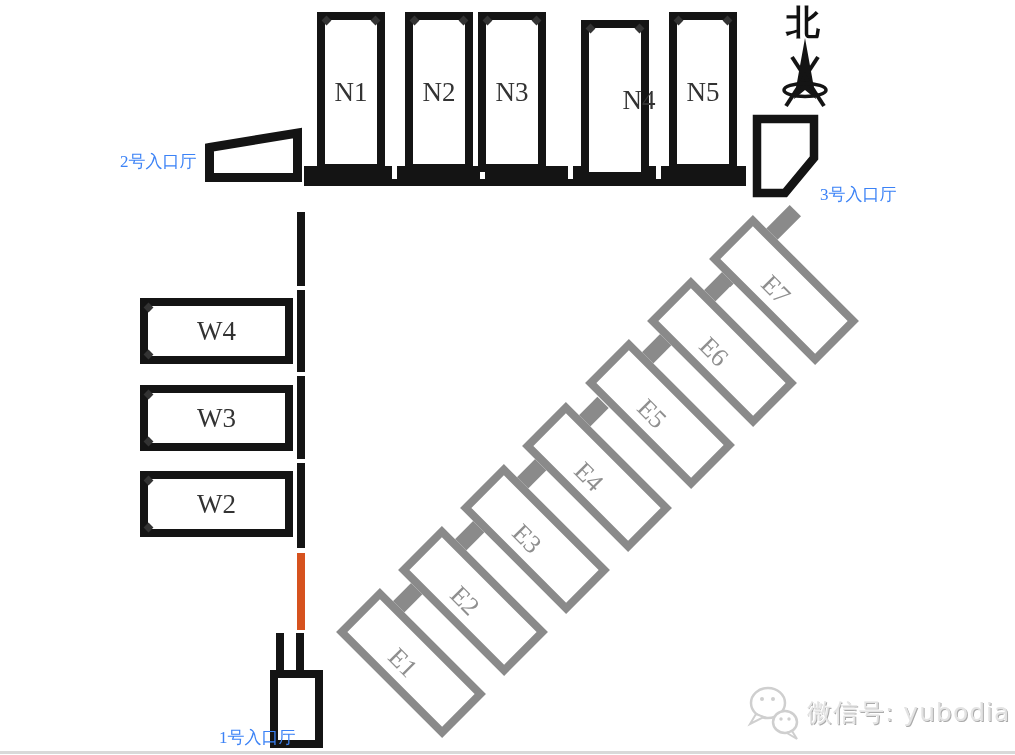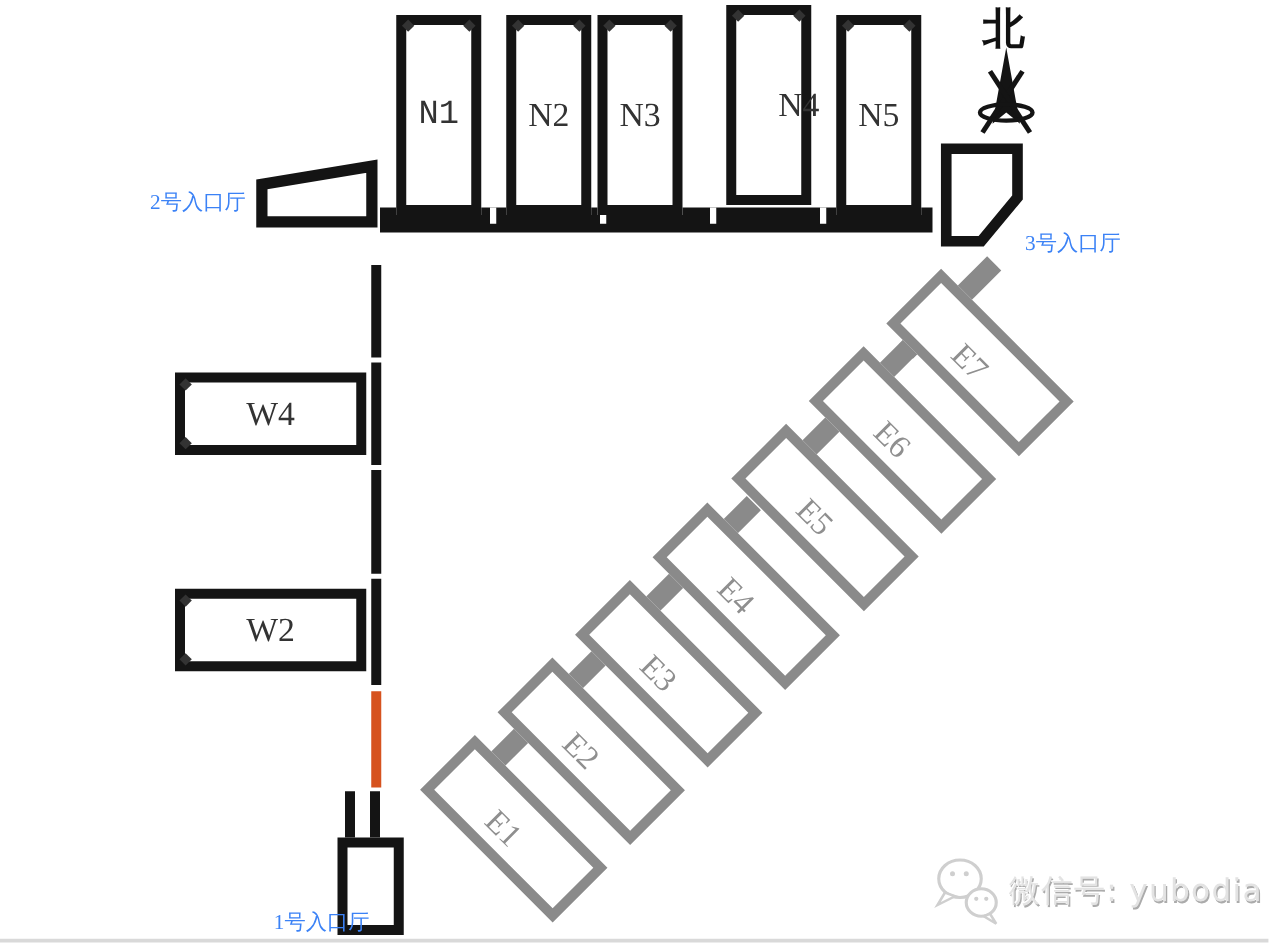--- a/index.html
+++ b/index.html
@@ -81,44 +81,47 @@
       <ellipse cx="805" cy="90" rx="21" ry="6.5" fill="none" stroke="#141414" stroke-width="3.5"></ellipse>
     </g>
   </svg>
 
   <div class="band" style="left:304px;top:166px;width:442px;height:20px;"></div>
   <div class="gap" style="left:392px;top:166px;width:5px;height:13px;"></div>
   <div class="gap" style="left:480px;top:166px;width:5px;height:13px;"></div>
   <div class="gap" style="left:568px;top:166px;width:5px;height:13px;"></div>
   <div class="gap" style="left:656px;top:166px;width:5px;height:13px;"></div>
 
-  <div class="hall hall-n" style="left:317px;top:12px;font-family:Liberation Mono, monospace;">
+  <div class="hall hall-n" style="left:317px;top:12px;">
       <span class="hall-label">N1</span>
     </div>
   <div class="hall hall-n" style="left:405px;top:12px;">
       <span class="hall-label">N2</span>
     </div>
   <div class="hall hall-n" style="left:478px;top:12px;">
       <span class="hall-label">N3</span>
     </div>
-  <div class="hall hall-n" style="left:581px;top:4px;padding-left:48px;">
+  <div class="hall hall-n" style="left:581px;top:20px;padding-left:48px;">
       <span class="hall-label">N4</span>
     </div>
   <div class="hall hall-n" style="left:669px;top:12px;">
       <span class="hall-label">N5</span>
     </div>
 
   <div class="band" style="left:297px;top:212px;width:8px;height:336px;"></div>
   <div class="band band-orange" style="left:297px;top:553px;width:8px;height:77px;"></div>
   <div class="gap" style="left:295px;top:286px;width:12px;height:4px;"></div>
   <div class="gap" style="left:295px;top:372px;width:12px;height:4px;"></div>
   <div class="gap" style="left:295px;top:459px;width:12px;height:4px;"></div>
 
   <div class="hall hall-w" style="left:140px;top:298px;">
       <span class="hall-label">W4</span>
+    </div>
+  <div class="hall hall-w" style="left:140px;top:385px;">
+      <span class="hall-label">W3</span>
     </div>
   <div class="hall hall-w" style="left:140px;top:471px;">
       <span class="hall-label">W2</span>
     </div>
 
   <div class="neck"></div>
   <div class="fbody"></div>
 
   <div class="eband" style="left:379px;top:576px;"></div>
   <div class="eband" style="left:441px;top:514px;"></div>

